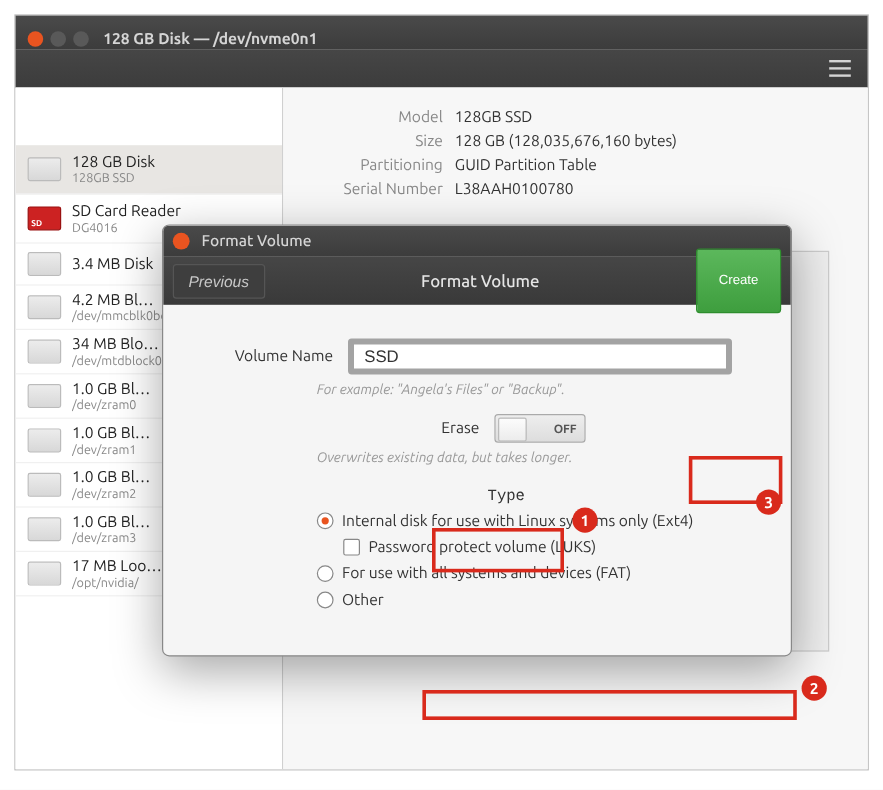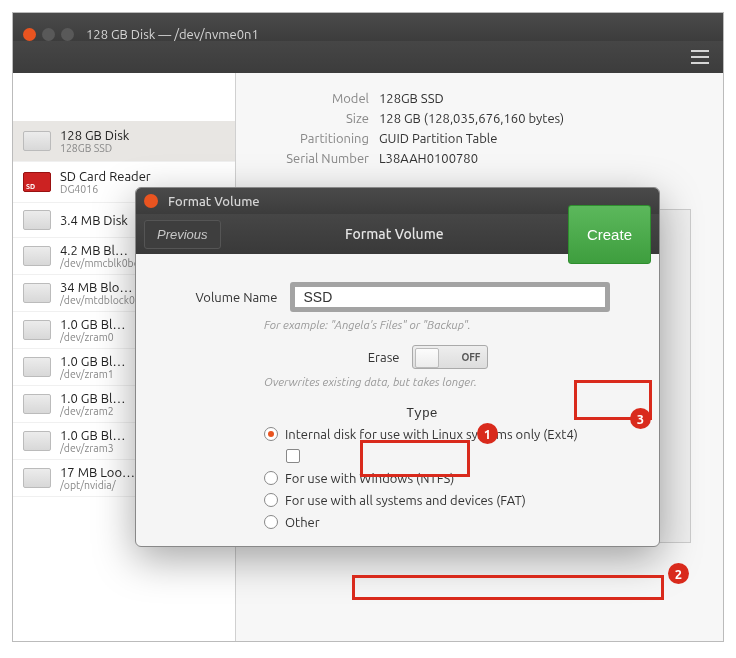--- a/index.html
+++ b/index.html
@@ -1,20 +1,20 @@
 <!DOCTYPE html>
 <html><head>
   <meta charset="utf-8">
   <style>
     * { box-sizing: border-box; margin: 0; padding: 0; }
     body { font-family: 'Ubuntu', 'Segoe UI', sans-serif; background: #fff; width: 736px; height: 658px; position: relative; overflow: hidden; }
     
     .border-frame { border: 1px solid #bbb; margin: 12px; height: 630px; position: relative; background: #f4f4f4; }
     
-    .titlebar { background: linear-gradient(#4a4a4a, #3c3c3c); height: 28px; display: flex; align-items: flex-end; padding: 0 10px; color: #d5d5d5; font-size: 13px; font-weight: 400; }
+    .titlebar { background: linear-gradient(#4a4a4a, #3c3c3c); height: 28px; display: flex; align-items: flex-start; padding: 13px 10px; color: #d5d5d5; font-size: 13px; font-weight: 700; }
     .window-controls { display: flex; gap: 6px; margin-right: 12px; }
     .wc { width: 13px; height: 13px; border-radius: 50%; background: #595959; }
     .wc.close { background: #e95420; }
     
     .menubar { background: linear-gradient(#464646, #3c3c3c); height: 32px; display: flex; justify-content: flex-end; align-items: center; padding: 0 14px; }
     .hamburger { width: 18px; height: 14px; display: flex; flex-direction: column; justify-content: space-between; cursor: pointer; }
     .hamburger span { height: 2px; background: #d5d5d5; }
     
     .main { display: flex; height: calc(100% - 60px); background: #f7f7f7; }
     
@@ -35,21 +35,21 @@
     .detail-value { color: #333; }
     
     
     .dialog { position: absolute; left: 122px; top: 174px; width: 525px; height: 360px; background: #f5f5f5; border: 1px solid #888; border-radius: 6px; box-shadow: 0 12px 40px rgba(0,0,0,0.35); overflow: hidden; }
     .dialog-titlebar { background: linear-gradient(#4a4a4a, #3c3c3c); height: 26px; display: flex; align-items: center; padding: 0 8px; color: #d5d5d5; font-size: 13px; font-weight: 500; gap: 10px; }
     .d-close { width: 14px; height: 14px; border-radius: 50%; background: #e95420; }
     
     .dialog-header { background: linear-gradient(#464646, #393939); height: 40px; display: flex; align-items: center; justify-content: space-between; padding: 0 8px; }
     .dh-prev { color: #c8c8c8; font-size: 13px; padding: 6px 12px; border: 1px solid #555; background: #3e3e3e; border-radius: 3px; cursor: pointer; font-style: italic; }
     .dh-title { color: #e5e5e5; font-size: 14px; font-weight: 500; }
-    .dh-create { background: linear-gradient(#5cb85c, #3e9e3e); color: #fff; font-size: 15px; font-weight: 500; padding: 20px 18px; border: 1px solid #2e8e2e; border-radius: 3px; cursor: pointer; }
+    .dh-create { background: linear-gradient(#5cb85c, #3e9e3e); color: #fff; font-size: 11px; font-weight: 500; padding: 20px 18px; border: 1px solid #2e8e2e; border-radius: 3px; cursor: pointer; }
     
     .dialog-body { padding: 28px 24px 12px; }
     .field-row { display: flex; align-items: center; margin-bottom: 6px; justify-content: center; }
     .field-label { width: 92px; text-align: right; font-size: 13px; color: #333; margin-right: 12px; }
     .field-input { flex: 1; max-width: 320px; }
     .text-input { width: 100%; height: 30px; padding: 4px 9px; font-size: 14px; border: 5px solid #a3a3a3; border-radius: 3px; background: #fff; color: #333; }
     .field-help { font-size: 11.5px; color: #999; margin-left: 104px; margin-bottom: 14px; font-style: italic; }
     
     .toggle { width: 76px; height: 24px; background: linear-gradient(#eee, #ddd); border: 1px solid #aaa; border-radius: 3px; display: flex; align-items: center; justify-content: flex-end; padding: 0 6px; font-size: 10px; font-weight: bold; color: #555; cursor: pointer; position: relative; }
     .toggle::before { content: ''; position: absolute; left: 2px; top: 2px; width: 22px; height: 18px; background: linear-gradient(#fcfcfc, #ececec); border: 1px solid #bbb; border-radius: 2px; }
@@ -213,24 +213,21 @@
       <div class="field-row" style="align-items:flex-start;">
         <span class="field-label" style="margin-top:4px;font-family:Liberation Mono, monospace;">Type</span>
       </div>
       <div class="radio-group" id="radio-group">
           <div class="radio-row">
             <div class="radio checked"></div>
             <span>Internal disk for use with Linux systems only (Ext4)</span>
           </div>
           <div class="radio-row sub">
             <div class="checkbox"></div>
-          </div>
-          <div class="radio-row">
-            <div class="radio"></div>
-            <span>For use with Windows (NTFS)</span>
+            <span>Password protect volume (LUKS)</span>
           </div>
           <div class="radio-row">
             <div class="radio"></div>
             <span>For use with all systems and devices (FAT)</span>
           </div>
           <div class="radio-row">
             <div class="radio"></div>
             <span>Other</span>
           </div>
         </div>

